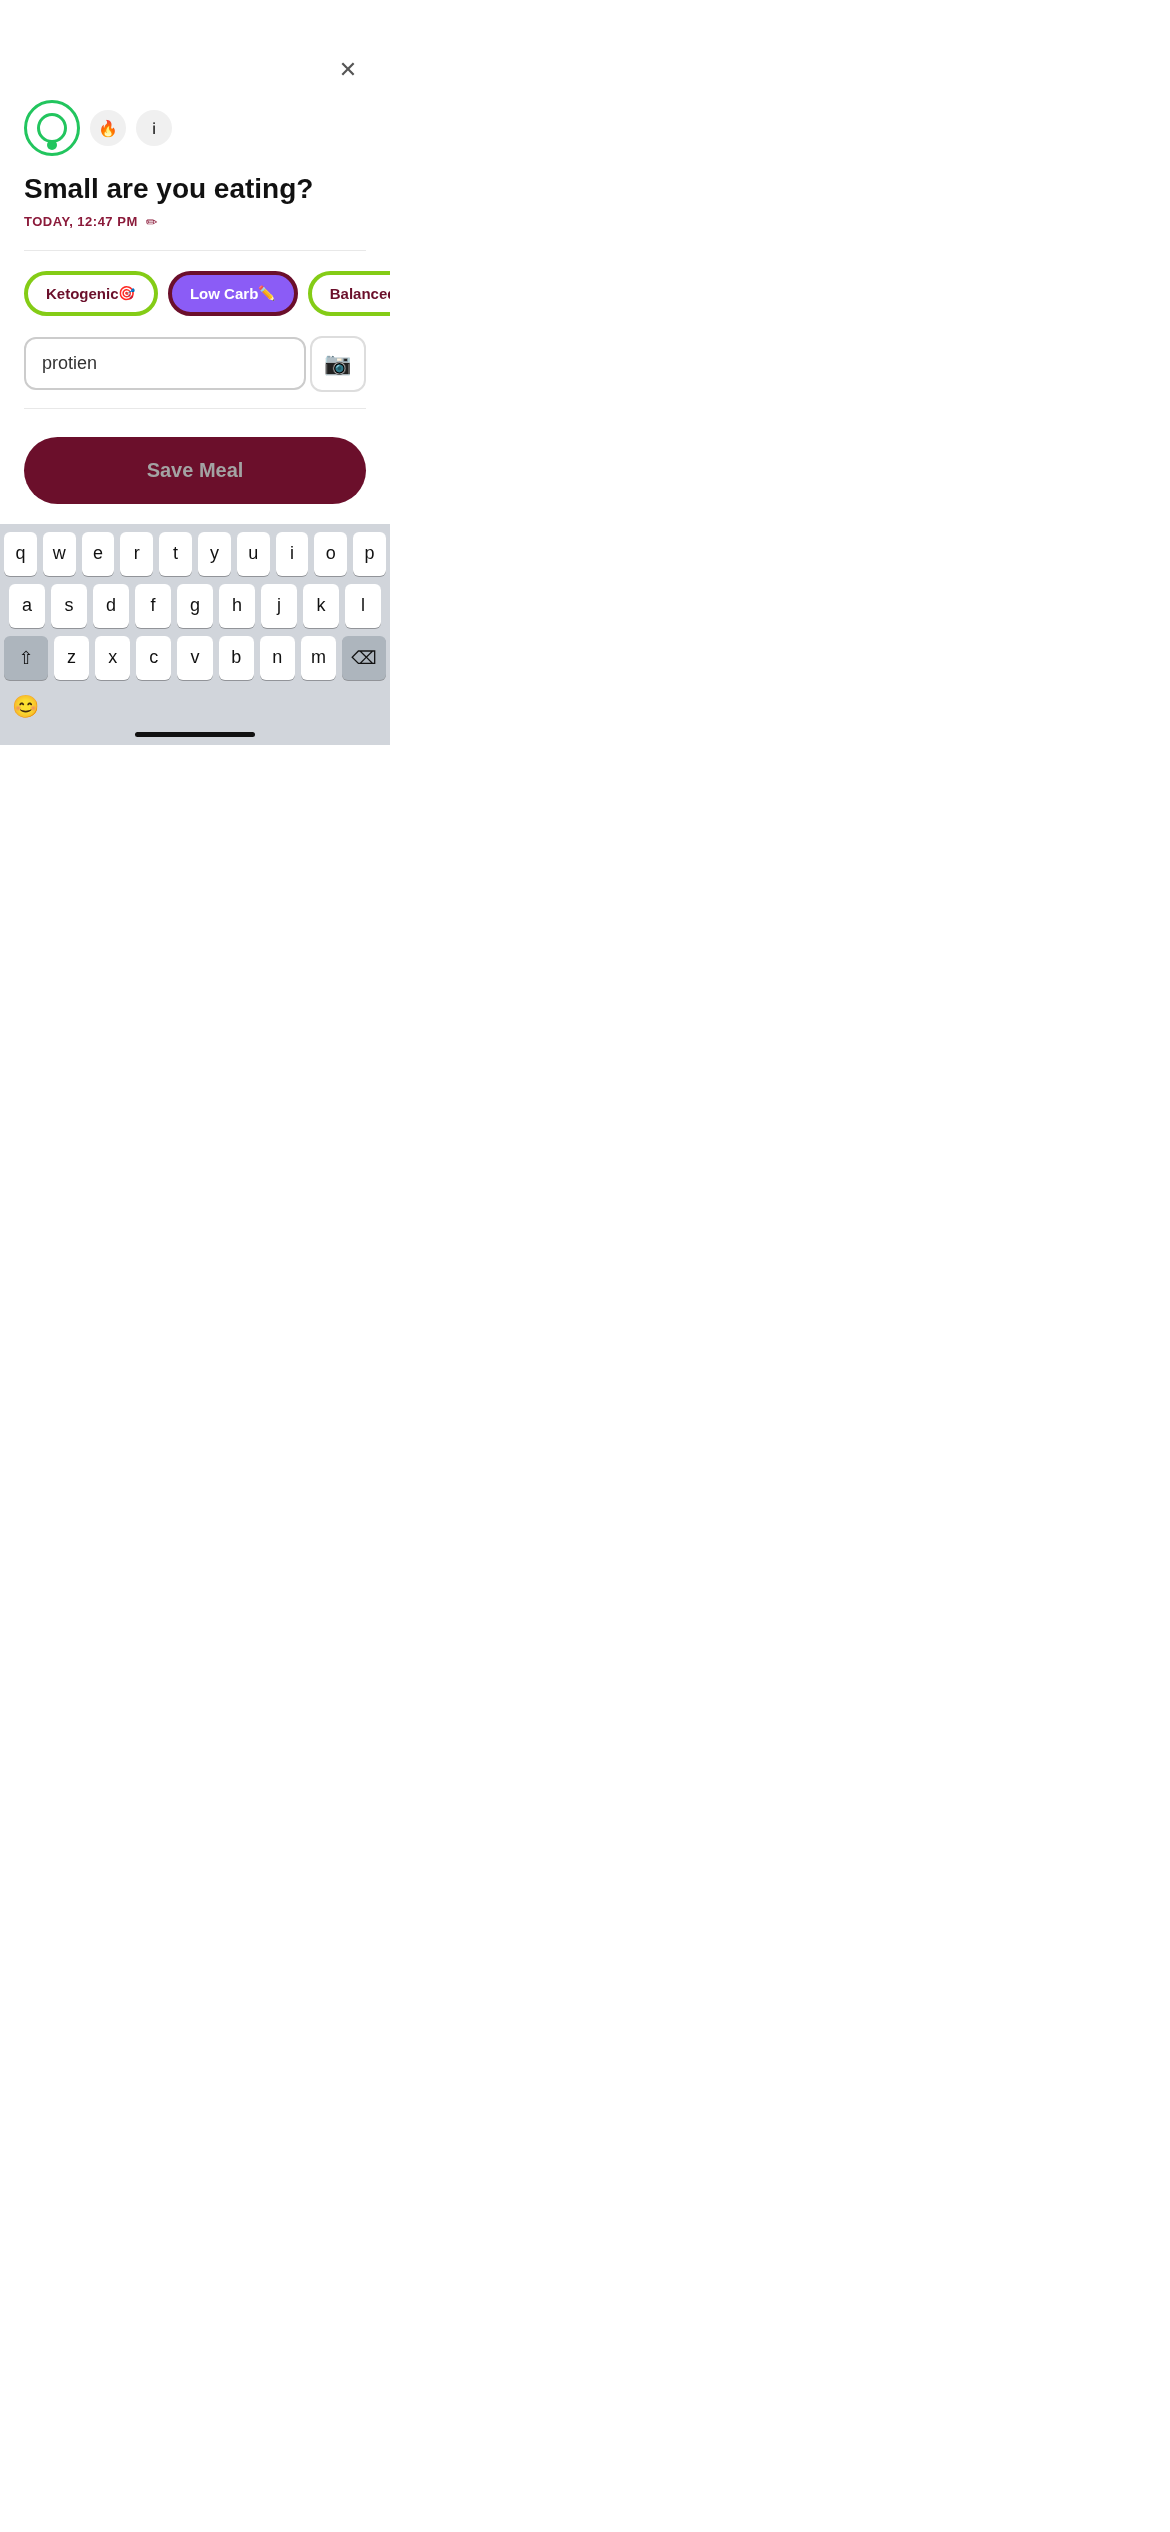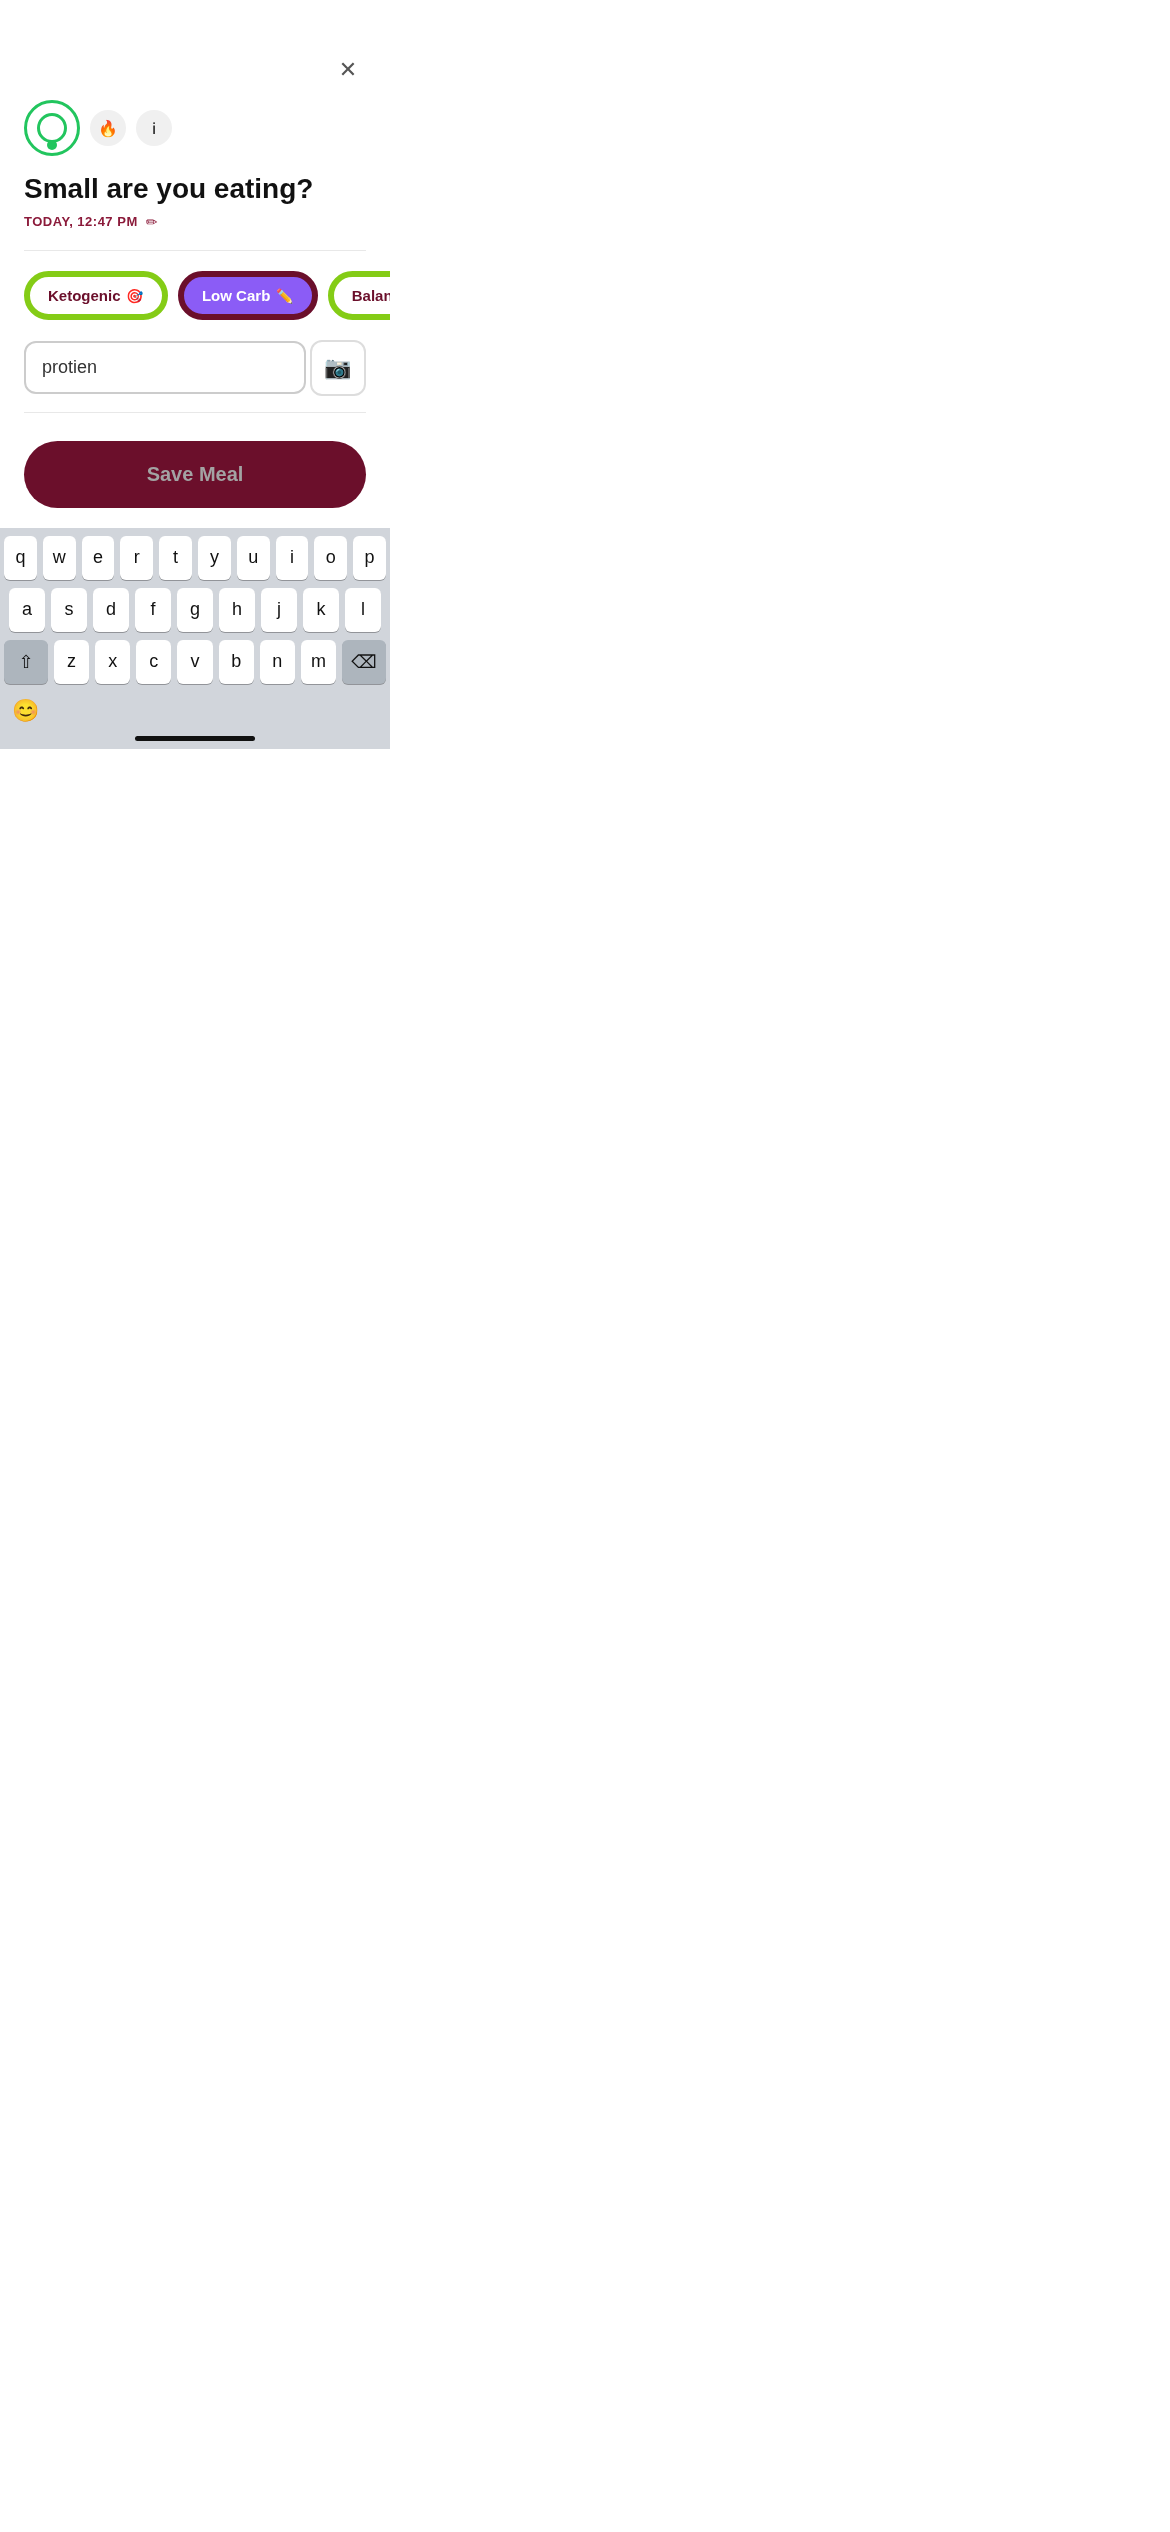--- a/index.html
+++ b/index.html
@@ -160,25 +160,25 @@
       display: flex;
       gap: 10px;
       padding: 0 24px 20px;
       overflow-x: auto;
       scrollbar-width: none;
     }
     .diet-selector::-webkit-scrollbar { display: none; }
 
     .diet-btn {
       display: flex;
-      align-items: flex-end;
-      gap: 6px;
+      align-items: center;
+      gap: 0;
       padding: 10px 18px;
       border-radius: 50px;
-      border: 6px solid #84cc16;
+      border: 4px solid #84cc16;
       font-size: 15px;
       font-weight: 600;
       cursor: pointer;
       white-space: nowrap;
       background: #fff;
       color: #6b0f2b;
     }
 
     .diet-btn.active {
       background: #8b5cf6;

